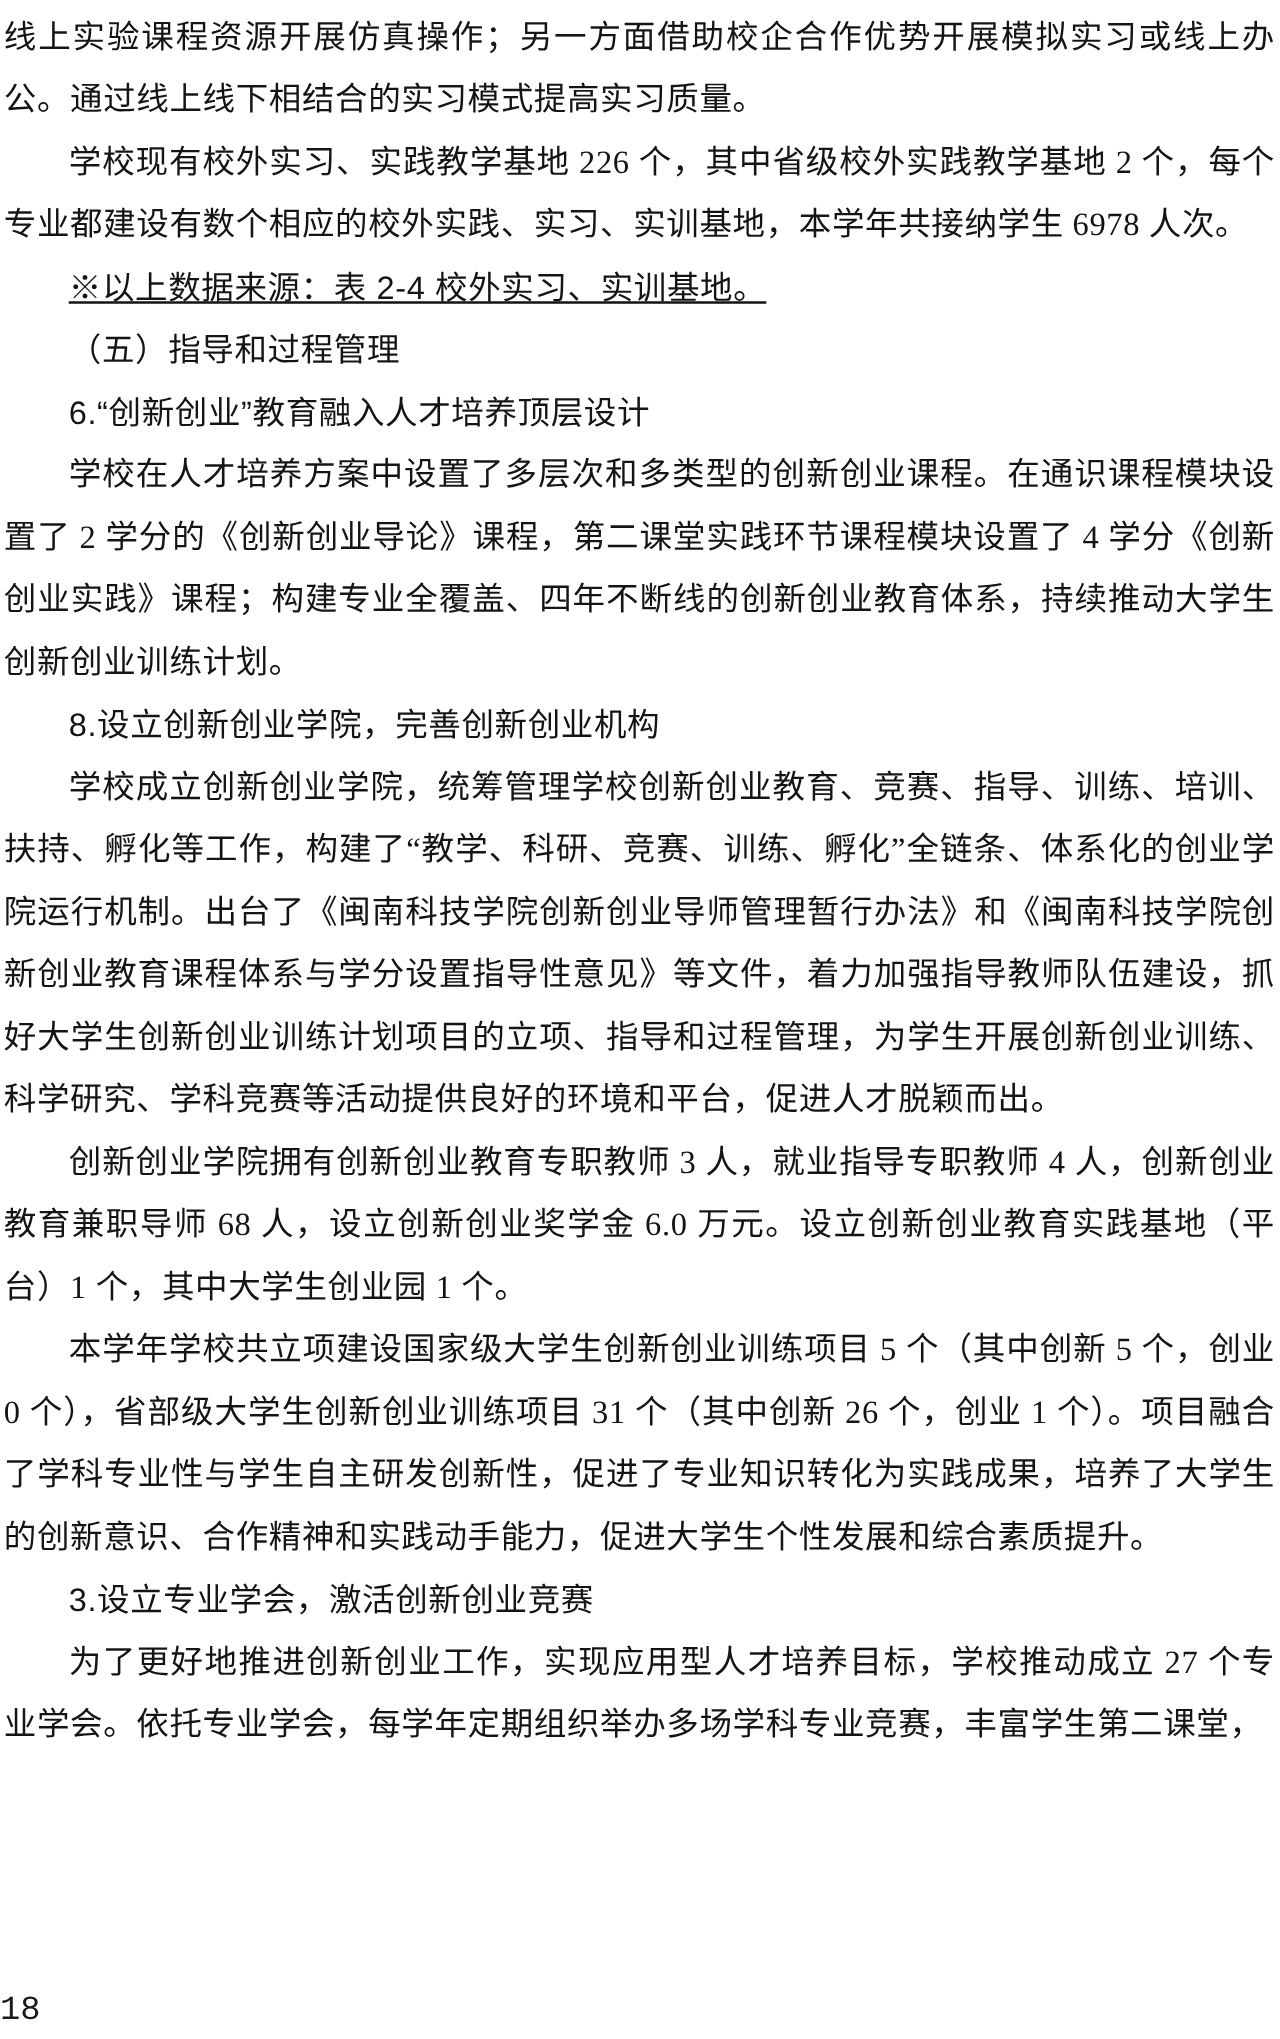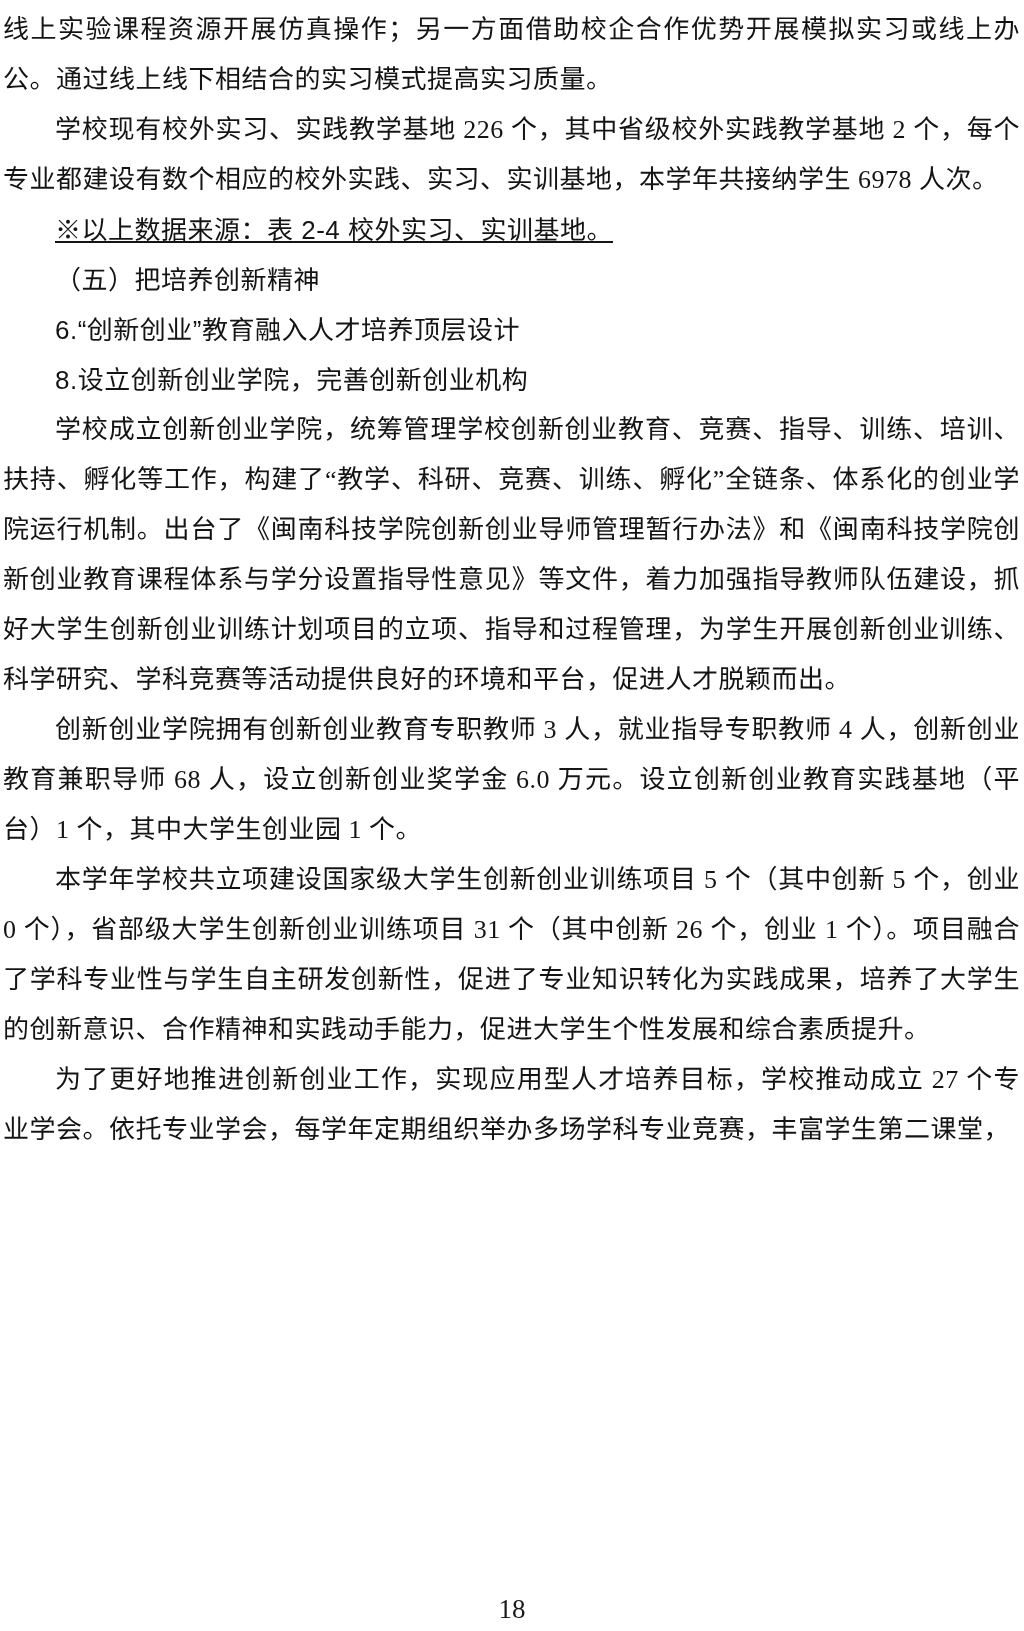--- a/index.html
+++ b/index.html
@@ -48,52 +48,54 @@
     font-family: "Liberation Sans", sans-serif;
     font-weight: bold;
     font-size: 27px;
     margin-top: 6px;
   }
   .footer {
     position: absolute;
     top: 1592px;
     left: 0;
     width: 100%;
-    text-align: center;
+    text-align: left;
     font-size: 27px;
     line-height: 34px;
     color: #1a1a1a;
-    font-family: Liberation Serif, serif;
+    font-family: Liberation Mono, monospace;
   }
 </style>
 </head>
 <body>
 
 <div class="page">
   <div class="content">
 
     <p class="body">线上实验课程资源开展仿真操作；另一方面借助校企合作优势开展模拟实习或线上办公。通过线上线下相结合的实习模式提高实习质量。</p>
 
     <p class="body indent">学校现有校外实习、实践教学基地 226 个，其中省级校外实践教学基地 2 个，每个专业都建设有数个相应的校外实践、实习、实训基地，本学年共接纳学生 6978 人次。</p>
 
     <p class="note indent">※以上数据来源：表 2-4 校外实习、实训基地。</p>
 
-    <h3 class="heading indent">（五）把培养创新精神</h3>
+    <h3 class="heading indent">（五）指导和过程管理</h3>
 
 
     <h4 class="subheading indent">6.“创新创业”教育融入人才培养顶层设计</h4>
 
+    <p class="body indent">学校在人才培养方案中设置了多层次和多类型的创新创业课程。在通识课程模块设置了 2 学分的《创新创业导论》课程，第二课堂实践环节课程模块设置了 4 学分《创新创业实践》课程；构建专业全覆盖、四年不断线的创新创业教育体系，持续推动大学生创新创业训练计划。</p>
 
     <h4 class="subheading indent">8.设立创新创业学院，完善创新创业机构</h4>
 
     <p class="body indent">学校成立创新创业学院，统筹管理学校创新创业教育、竞赛、指导、训练、培训、扶持、孵化等工作，构建了“教学、科研、竞赛、训练、孵化”全链条、体系化的创业学院运行机制。出台了《闽南科技学院创新创业导师管理暂行办法》和《闽南科技学院创新创业教育课程体系与学分设置指导性意见》等文件，着力加强指导教师队伍建设，抓好大学生创新创业训练计划项目的立项、指导和过程管理，为学生开展创新创业训练、科学研究、学科竞赛等活动提供良好的环境和平台，促进人才脱颖而出。</p>
 
     <p class="body indent">创新创业学院拥有创新创业教育专职教师 3 人，就业指导专职教师 4 人，创新创业教育兼职导师 68 人，设立创新创业奖学金 6.0 万元。设立创新创业教育实践基地（平台）1 个，其中大学生创业园 1 个。</p>
 
     <p class="body indent">本学年学校共立项建设国家级大学生创新创业训练项目 5 个（其中创新 5 个，创业 0 个），省部级大学生创新创业训练项目 31 个（其中创新 26 个，创业 1 个）。项目融合了学科专业性与学生自主研发创新性，促进了专业知识转化为实践成果，培养了大学生的创新意识、合作精神和实践动手能力，促进大学生个性发展和综合素质提升。</p>
 
+    <h4 class="subheading indent">3.设立专业学会，激活创新创业竞赛</h4>
 
     <p class="body indent">为了更好地推进创新创业工作，实现应用型人才培养目标，学校推动成立 27 个专业学会。依托专业学会，每学年定期组织举办多场学科专业竞赛，丰富学生第二课堂，</p>
 
   </div>
 
   <div class="footer">18</div>
 </div>
 
 </body></html>

